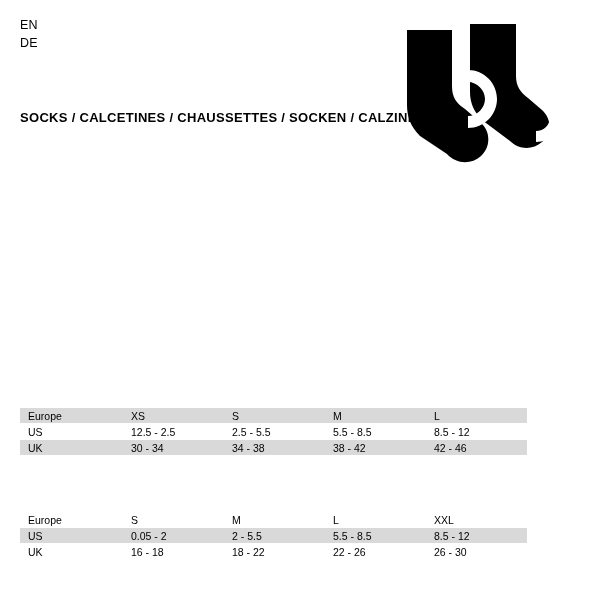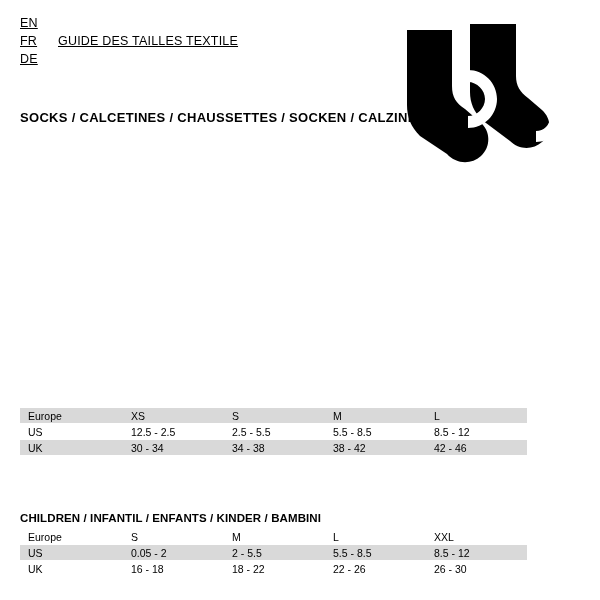--- a/index.html
+++ b/index.html
@@ -24,25 +24,24 @@
 
   
   .lang-block {
     position: absolute;
     left: 20px;
     top: 16px;
     width: 360px;
   }
   .lang-row {
     display: flex;
-    align-items: flex-start;
+    align-items: center;
     height: 18px;
     font-size: 12.5px;
     letter-spacing: 0.2px;
-    text-decoration: underline;
   }
   .lang-code {
     width: 38px;
     flex: 0 0 38px;
     font-size: 12.5px;
   }
   .lang-text {
     font-size: 12.5px;
   }
 
@@ -105,24 +104,20 @@
 </head>
 <body>
 
 <div class="page">
 
   <div class="lang-block">
     <div class="lang-row">
       <span class="lang-code">EN</span>
     </div>
     <div class="lang-row">
-      <span class="lang-code">FR</span>
-      <span class="lang-text">GUIDE DES TAILLES TEXTILE</span>
-    </div>
-    <div class="lang-row">
       <span class="lang-code">DE</span>
     </div>
   </div>
 
   <div class="subtitle">SOCKS / CALCETINES / CHAUSSETTES / SOCKEN / CALZINI</div>
 
   <div class="sock-art">
     <svg width="180" height="160" viewBox="0 0 180 160" xmlns="http://www.w3.org/2000/svg" aria-hidden="true">
 
       <g>
@@ -161,21 +156,20 @@
           <td class="col-val">30 - 34</td>
           <td class="col-val">34 - 38</td>
           <td class="col-val">38 - 42</td>
           <td class="col-val">42 - 46</td>
         </tr>
       </tbody>
     </table>
   </div>
 
   <div class="table-section section-kids">
-    <div class="table-title">CHILDREN / INFANTIL / ENFANTS / KINDER / BAMBINI</div>
     <table class="size-table tbl-kids">
       <tbody>
         <tr class="plain">
           <td class="col-label">Europe</td>
           <td class="col-val">S</td>
           <td class="col-val">M</td>
           <td class="col-val">L</td>
           <td class="col-val">XXL</td>
         </tr>
         <tr class="shaded">

